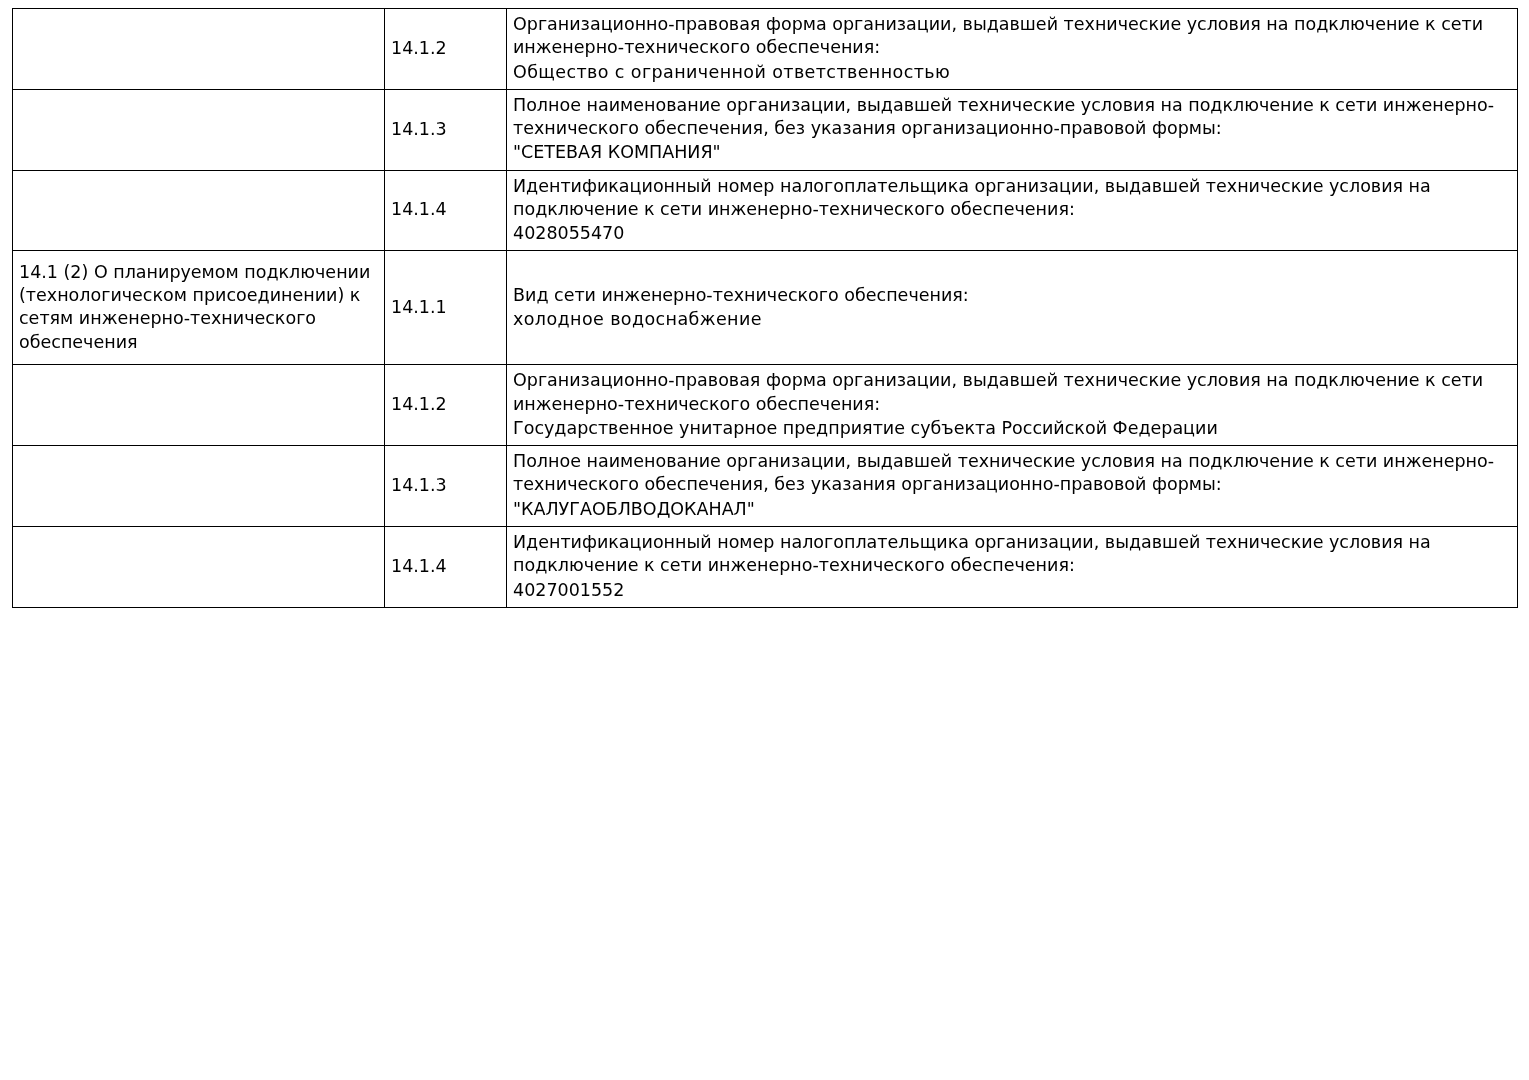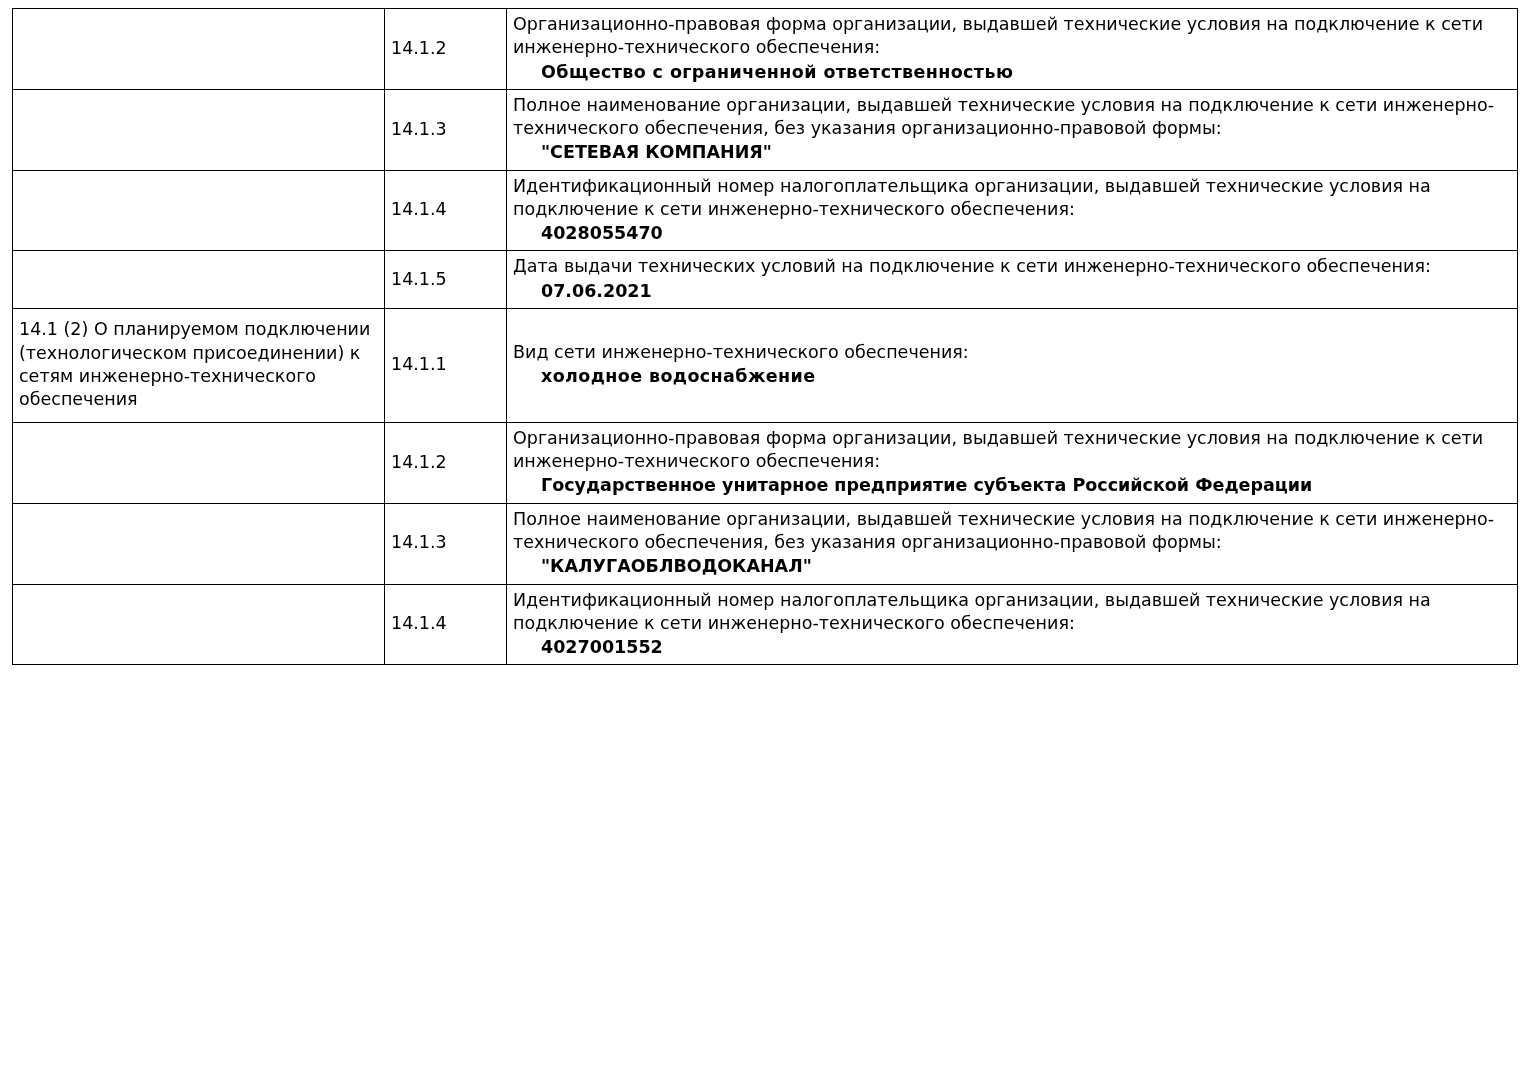--- a/index.html
+++ b/index.html
@@ -48,23 +48,22 @@
   }
   td.content {
     padding-left: 10px;
   }
   .label {
     display: block;
     font-weight: normal;
   }
   .value {
     display: block;
-    font-weight: bold;
+    font-weight: normal;
     margin-top: 1px;
-    margin-left: 28px;
   }
   .value.spaced {
     letter-spacing: 0.4px;
   }
   .row-tall td { height: 104px; }
   .empty-cell { }
 </style>
 </head>
 <body>
 
@@ -97,28 +96,20 @@
 
       <tr>
         <td class="category empty-cell"></td>
         <td class="code">14.1.4</td>
         <td class="content">
           <span class="label">Идентификационный номер налогоплательщика организации, выдавшей технические условия на подключение к сети инженерно-технического обеспечения:</span>
           <span class="value">4028055470</span>
         </td>
       </tr>
 
-      <tr>
-        <td class="category empty-cell"></td>
-        <td class="code">14.1.5</td>
-        <td class="content">
-          <span class="label">Дата выдачи технических условий на подключение к сети инженерно-технического обеспечения:</span>
-          <span class="value">07.06.2021</span>
-        </td>
-      </tr>
 
 
 
 
       <tr class="row-tall">
         <td class="category">14.1 (2) О планируемом подключении (технологическом присоединении) к сетям инженерно-технического обеспечения</td>
         <td class="code">14.1.1</td>
         <td class="content">
           <span class="label">Вид сети инженерно-технического обеспечения:</span>
           <span class="value spaced">холодное водоснабжение</span>

